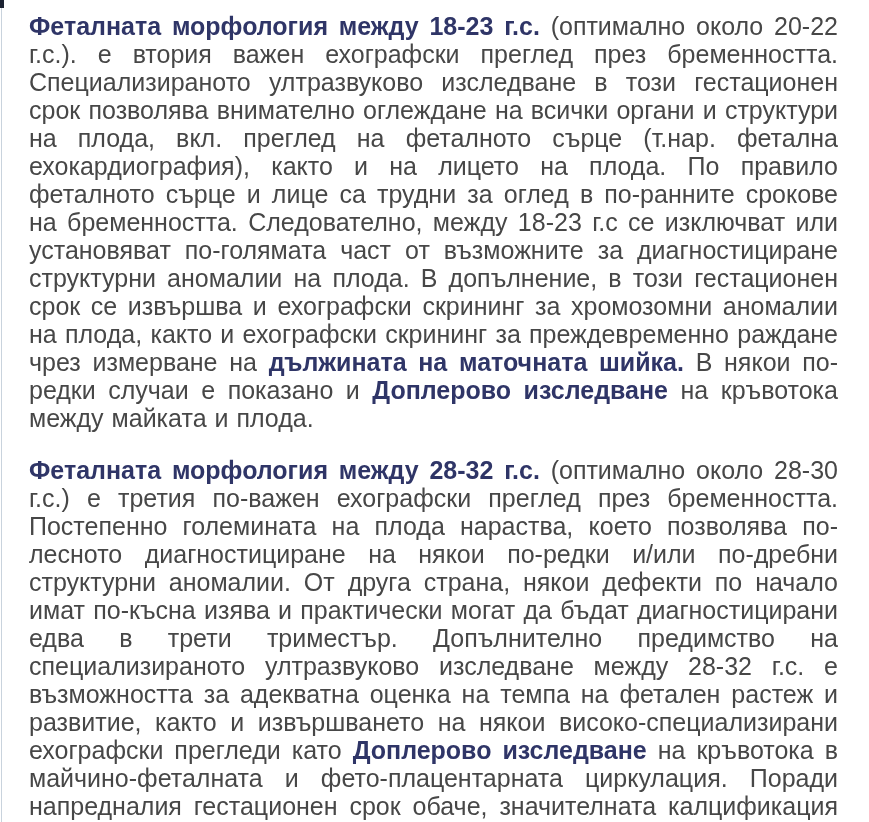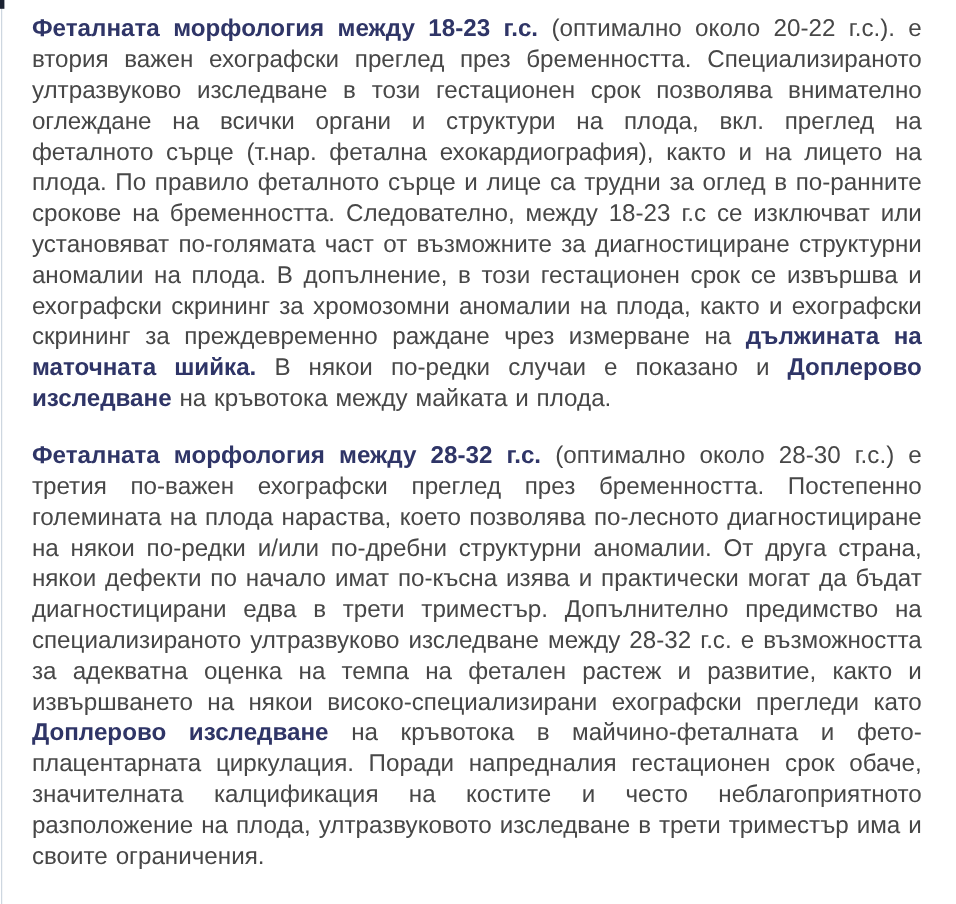--- a/index.html
+++ b/index.html
@@ -34,21 +34,21 @@
     position: absolute;
     left: 0;
     top: 0;
     box-sizing: border-box;
     width: 869px;
     padding: 12px 31px 0 29px;
   }
   p.para {
     margin: 0;
     text-align: justify;
-    font-size: 22px;
+    font-size: 25px;
     line-height: 28px;
     color: var(--text-color, #474747);
     word-spacing: 1px;
   }
   p.para + p.para {
     margin-top: 24px;
   }
   .b {
     font-weight: bold;
     color: var(--accent-color, #2f3567);

